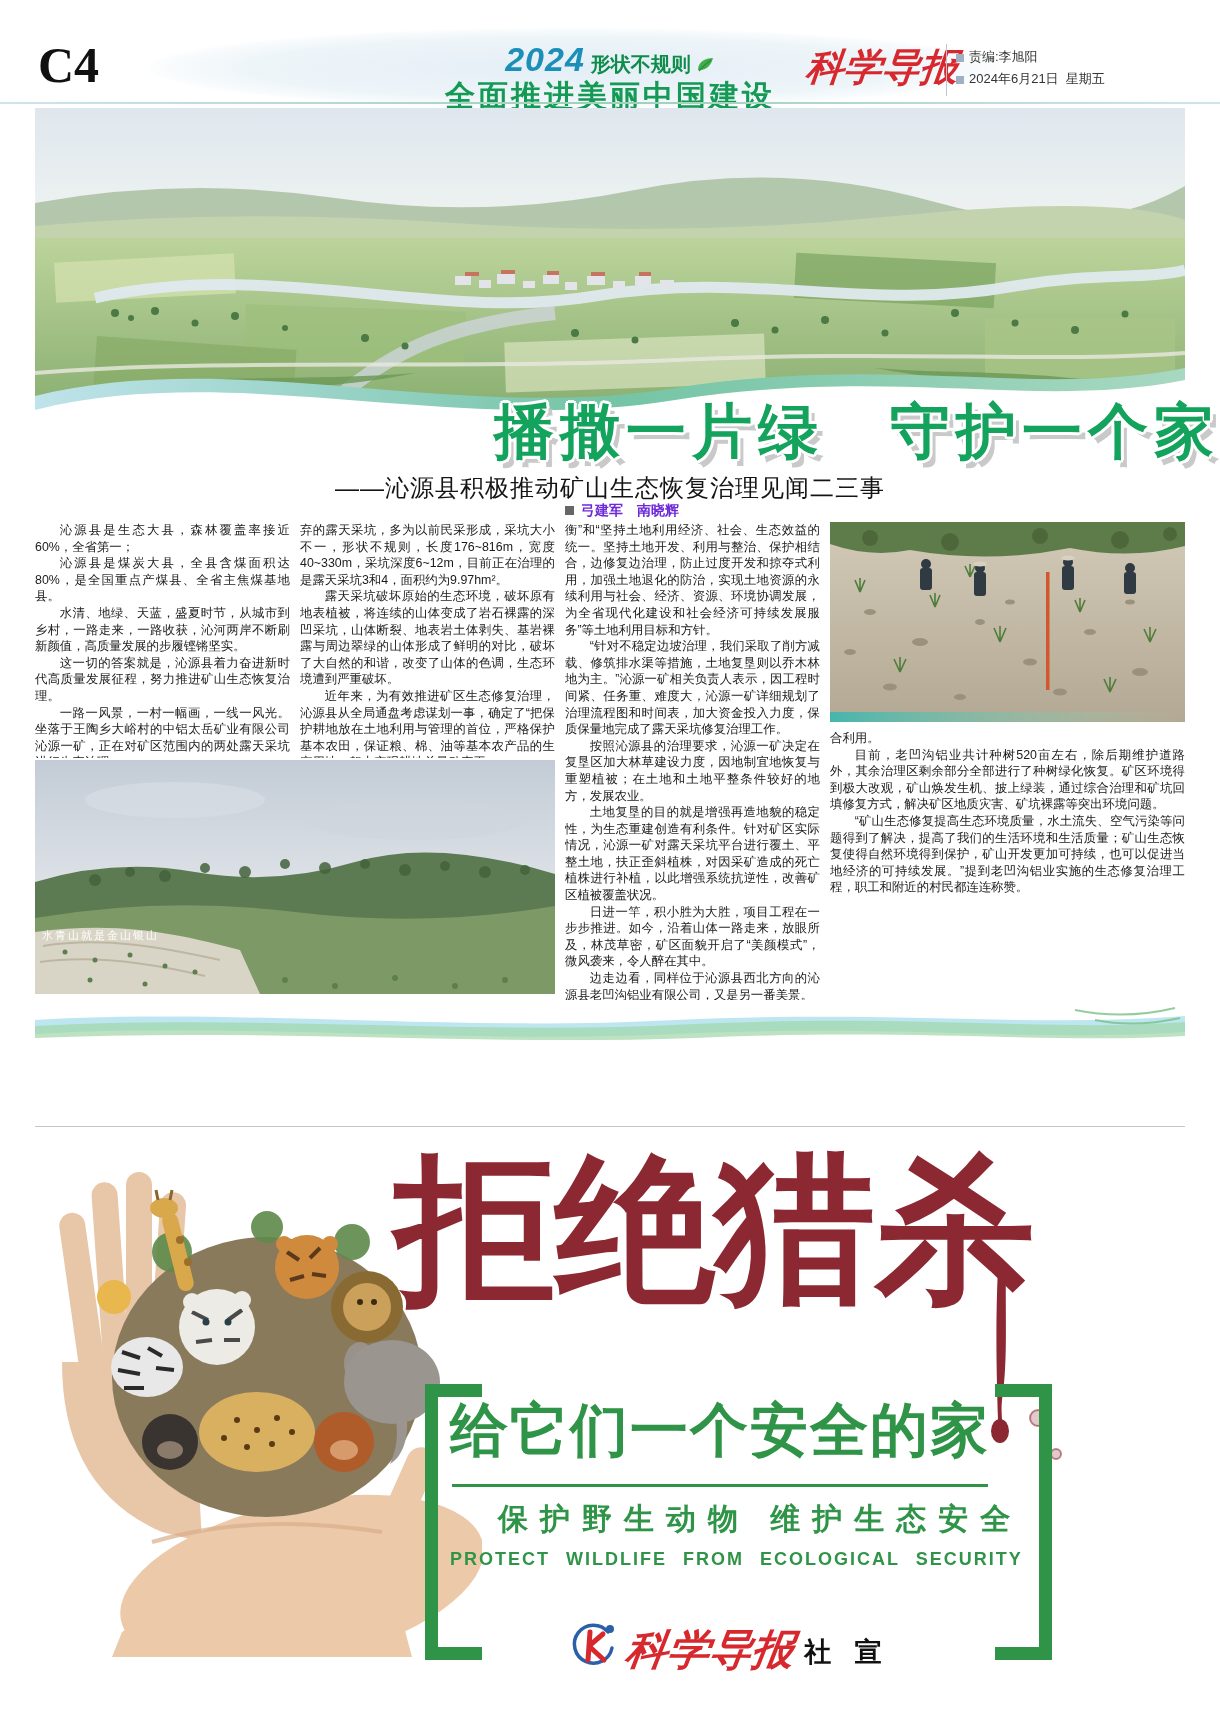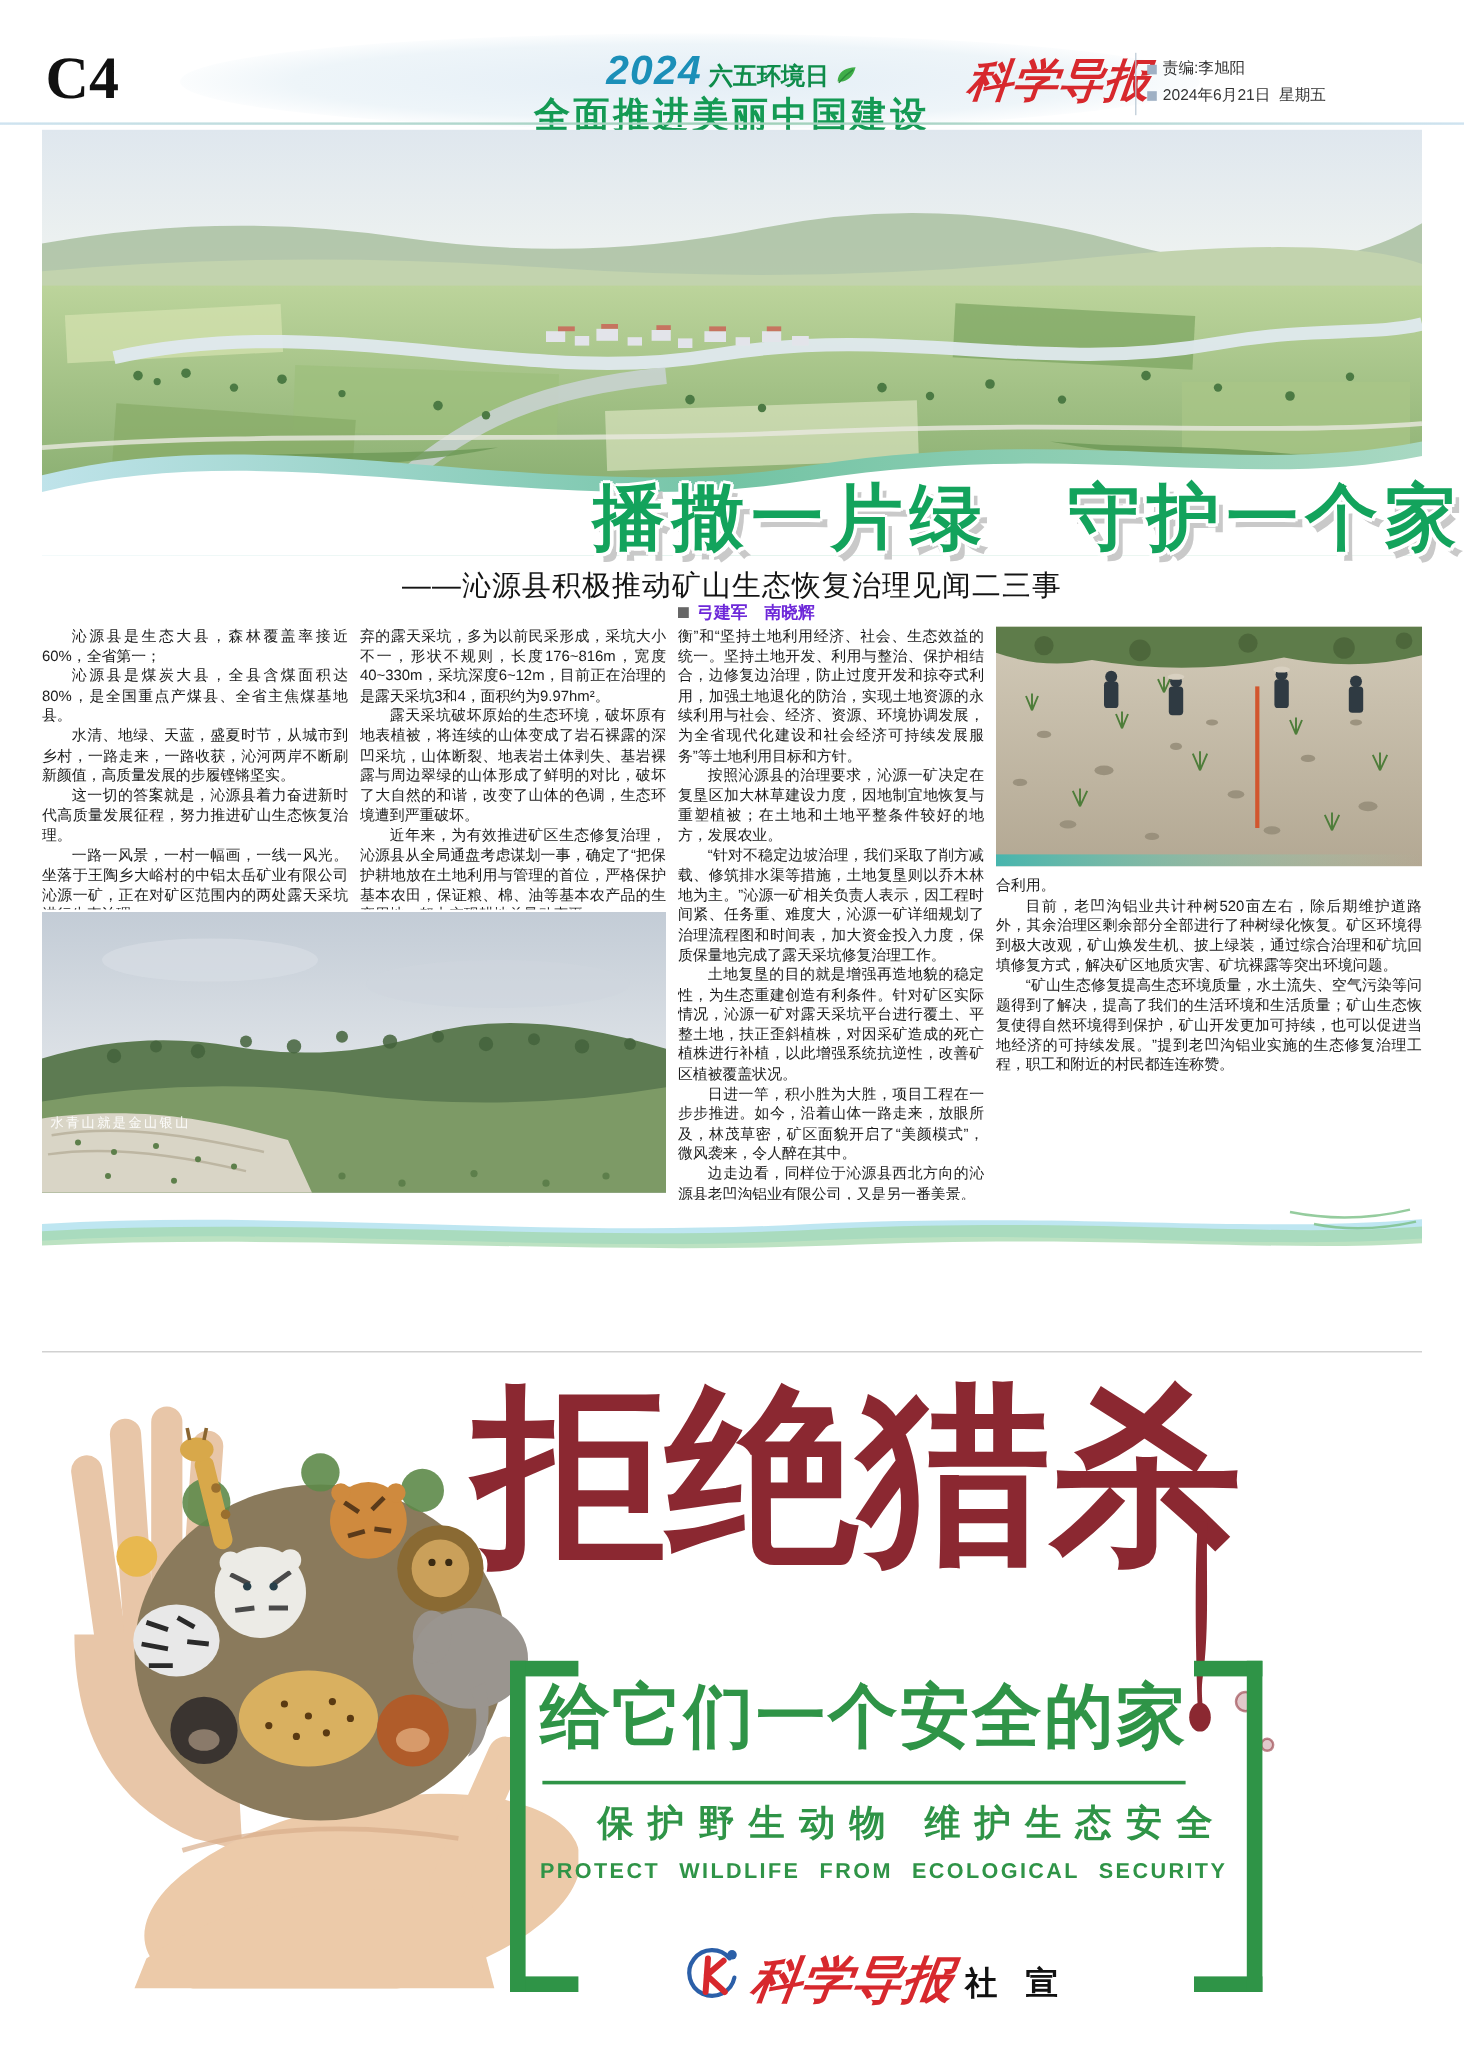--- a/index.html
+++ b/index.html
@@ -71,21 +71,21 @@
 </style>
 </head>
 <body>
 
 <div class="page">
 
   <div class="hdr-ribbon"></div>
   <div class="page-num">C4</div>
 
   <div class="badge-row">
-    <span class="badge-year">2024</span><span class="badge-name">六五环境日</span><span class="leaf"><svg width="20" height="18" viewBox="0 0 20 18">
+    <span class="badge-year">2024</span><span class="badge-name">形状不规则</span><span class="leaf"><svg width="20" height="18" viewBox="0 0 20 18">
           <path d="M3,14 C3,6 10,2 18,2 C16,10 11,14 5,14 Z" fill="#3fae49"></path>
           <path d="M4,15 Q10,8 16,4" stroke="#2b8a3a" stroke-width="1.2" fill="none"></path>
         </svg></span>
   </div>
   <div class="slogan">全面推进美丽中国建设</div>
 
   <div class="masthead">科学导报</div>
   <div class="hdr-vline"></div>
   <div class="hdr-info">
     <div><span class="sq"></span><span>责编:李旭阳</span></div>
@@ -189,22 +189,22 @@
       <p>这一切的答案就是，沁源县着力奋进新时代高质量发展征程，努力推进矿山生态恢复治理。</p>
       <p>一路一风景，一村一幅画，一线一风光。坐落于王陶乡大峪村的中铝太岳矿业有限公司沁源一矿，正在对矿区范围内的两处露天采坑进行生态治理。</p>
     </div>
   <div class="col c2">
       <p class="flush">弃的露天采坑，多为以前民采形成，采坑大小不一，形状不规则，长度176~816m，宽度40~330m，采坑深度6~12m，目前正在治理的是露天采坑3和4，面积约为9.97hm²。</p>
       <p>露天采坑破坏原始的生态环境，破坏原有地表植被，将连续的山体变成了岩石裸露的深凹采坑，山体断裂、地表岩土体剥失、基岩裸露与周边翠绿的山体形成了鲜明的对比，破坏了大自然的和谐，改变了山体的色调，生态环境遭到严重破坏。</p>
       <p>近年来，为有效推进矿区生态修复治理，沁源县从全局通盘考虑谋划一事，确定了“把保护耕地放在土地利用与管理的首位，严格保护基本农田，保证粮、棉、油等基本农产品的生产用地，努力实现耕地总量动态平</p>
     </div>
   <div class="col c3">
       <p class="flush">衡”和“坚持土地利用经济、社会、生态效益的统一。坚持土地开发、利用与整治、保护相结合，边修复边治理，防止过度开发和掠夺式利用，加强土地退化的防治，实现土地资源的永续利用与社会、经济、资源、环境协调发展，为全省现代化建设和社会经济可持续发展服务”等土地利用目标和方针。</p>
+      <p>“针对不稳定边坡治理，我们采取了削方减载、修筑排水渠等措施，土地复垦则以乔木林地为主。”沁源一矿相关负责人表示，因工程时间紧、任务重、难度大，沁源一矿详细规划了治理流程图和时间表，加大资金投入力度，保质保量地完成了露天采坑修复治理工作。</p>
       <p>按照沁源县的治理要求，沁源一矿决定在复垦区加大林草建设力度，因地制宜地恢复与重塑植被；在土地和土地平整条件较好的地方，发展农业。</p>
-      <p>“针对不稳定边坡治理，我们采取了削方减载、修筑排水渠等措施，土地复垦则以乔木林地为主。”沁源一矿相关负责人表示，因工程时间紧、任务重、难度大，沁源一矿详细规划了治理流程图和时间表，加大资金投入力度，保质保量地完成了露天采坑修复治理工作。</p>
       <p>土地复垦的目的就是增强再造地貌的稳定性，为生态重建创造有利条件。针对矿区实际情况，沁源一矿对露天采坑平台进行覆土、平整土地，扶正歪斜植株，对因采矿造成的死亡植株进行补植，以此增强系统抗逆性，改善矿区植被覆盖状况。</p>
       <p>日进一竿，积小胜为大胜，项目工程在一步步推进。如今，沿着山体一路走来，放眼所及，林茂草密，矿区面貌开启了“美颜模式”，微风袭来，令人醉在其中。</p>
       <p>边走边看，同样位于沁源县西北方向的沁源县老凹沟铝业有限公司，又是另一番美景。</p>
     </div>
   <div class="col c4">
       <p class="flush">合利用。</p>
       <p>目前，老凹沟铝业共计种树520亩左右，除后期维护道路外，其余治理区剩余部分全部进行了种树绿化恢复。矿区环境得到极大改观，矿山焕发生机、披上绿装，通过综合治理和矿坑回填修复方式，解决矿区地质灾害、矿坑裸露等突出环境问题。</p>
       <p>“矿山生态修复提高生态环境质量，水土流失、空气污染等问题得到了解决，提高了我们的生活环境和生活质量；矿山生态恢复使得自然环境得到保护，矿山开发更加可持续，也可以促进当地经济的可持续发展。”提到老凹沟铝业实施的生态修复治理工程，职工和附近的村民都连连称赞。</p>
     </div>
 

